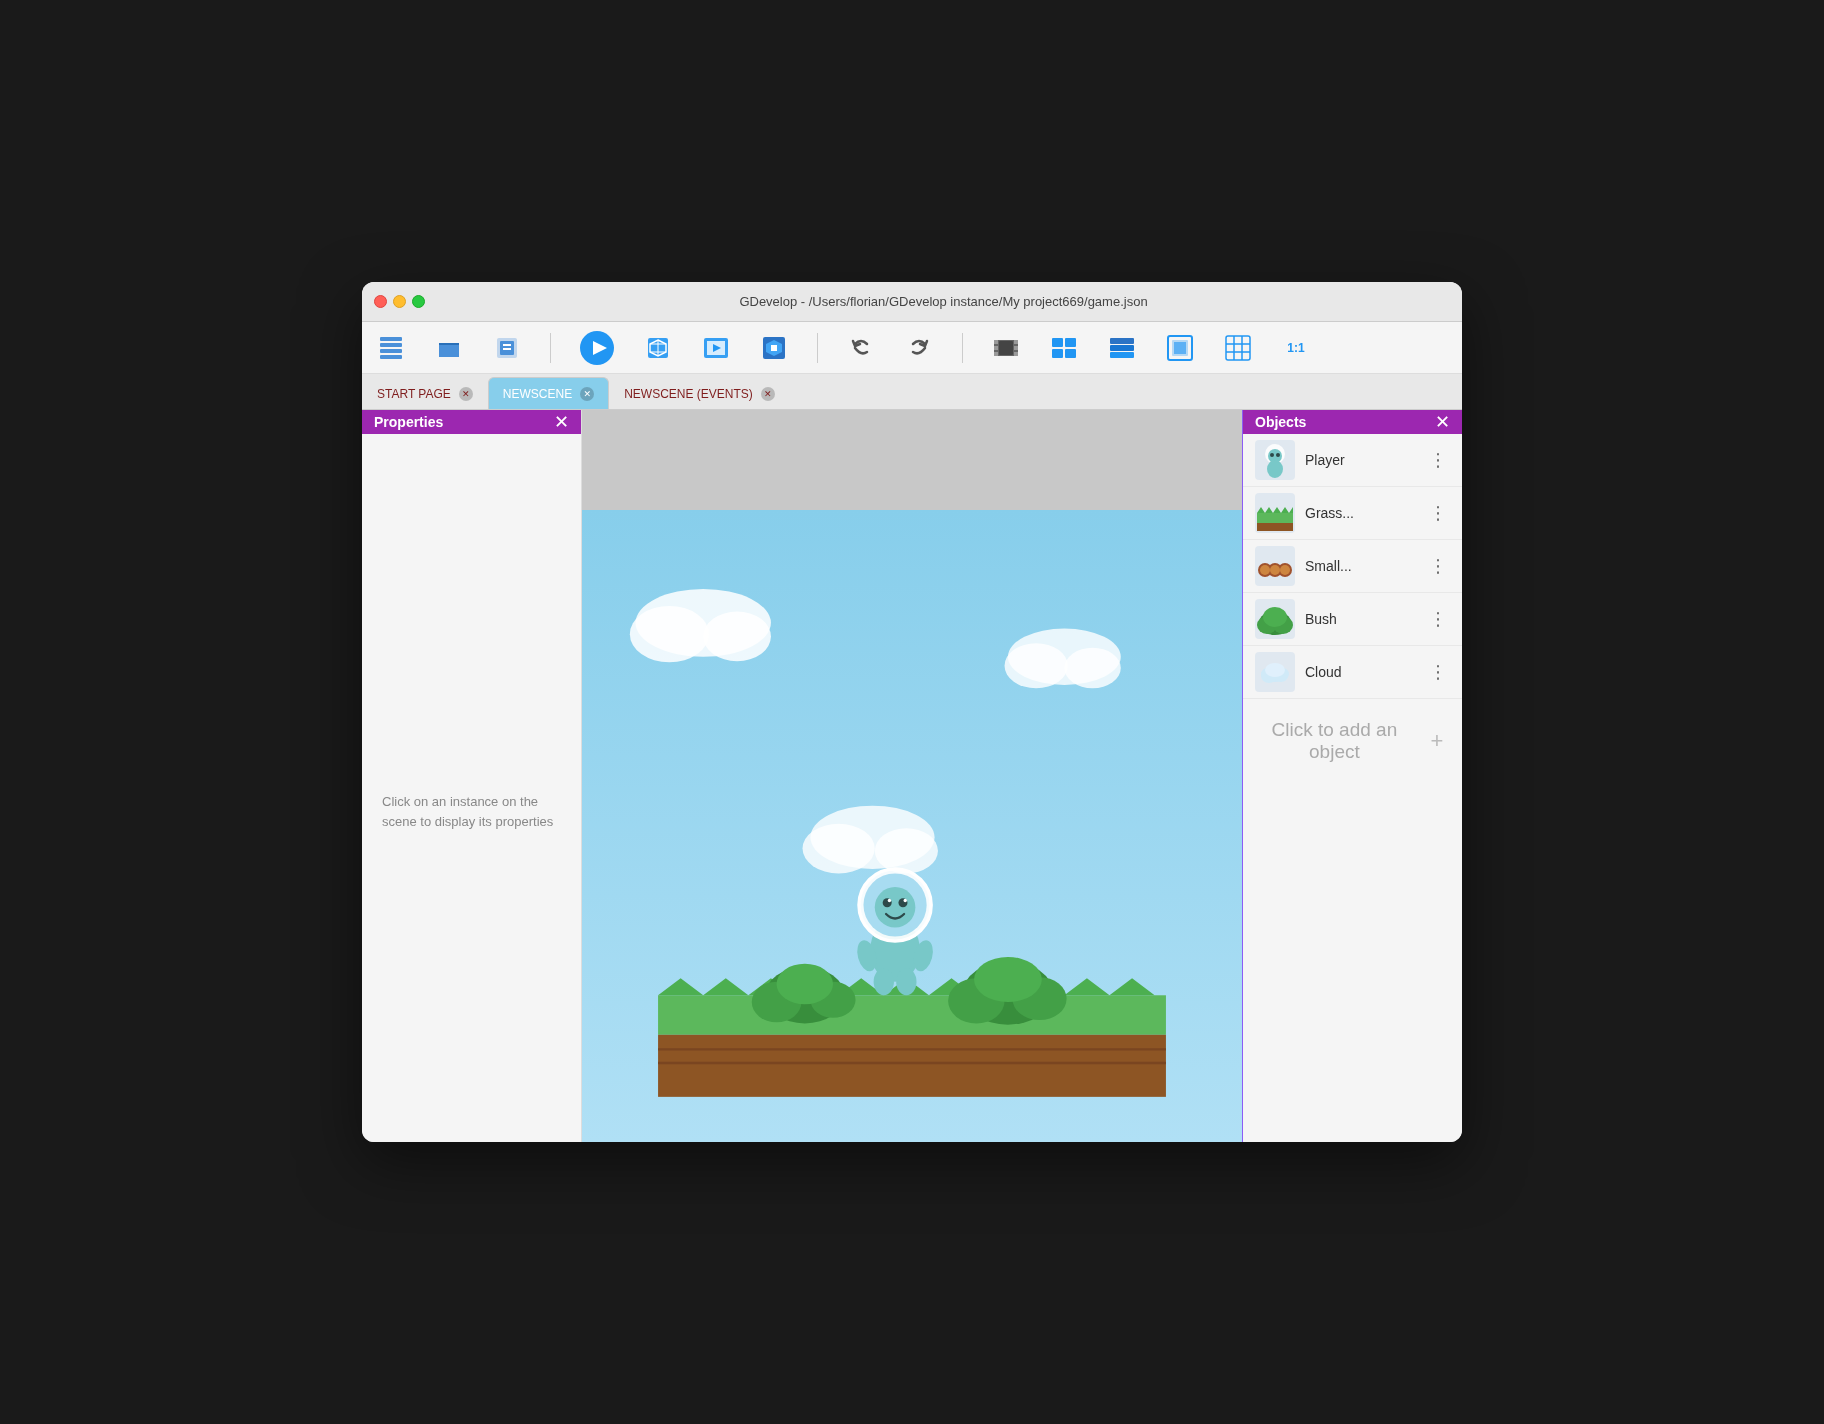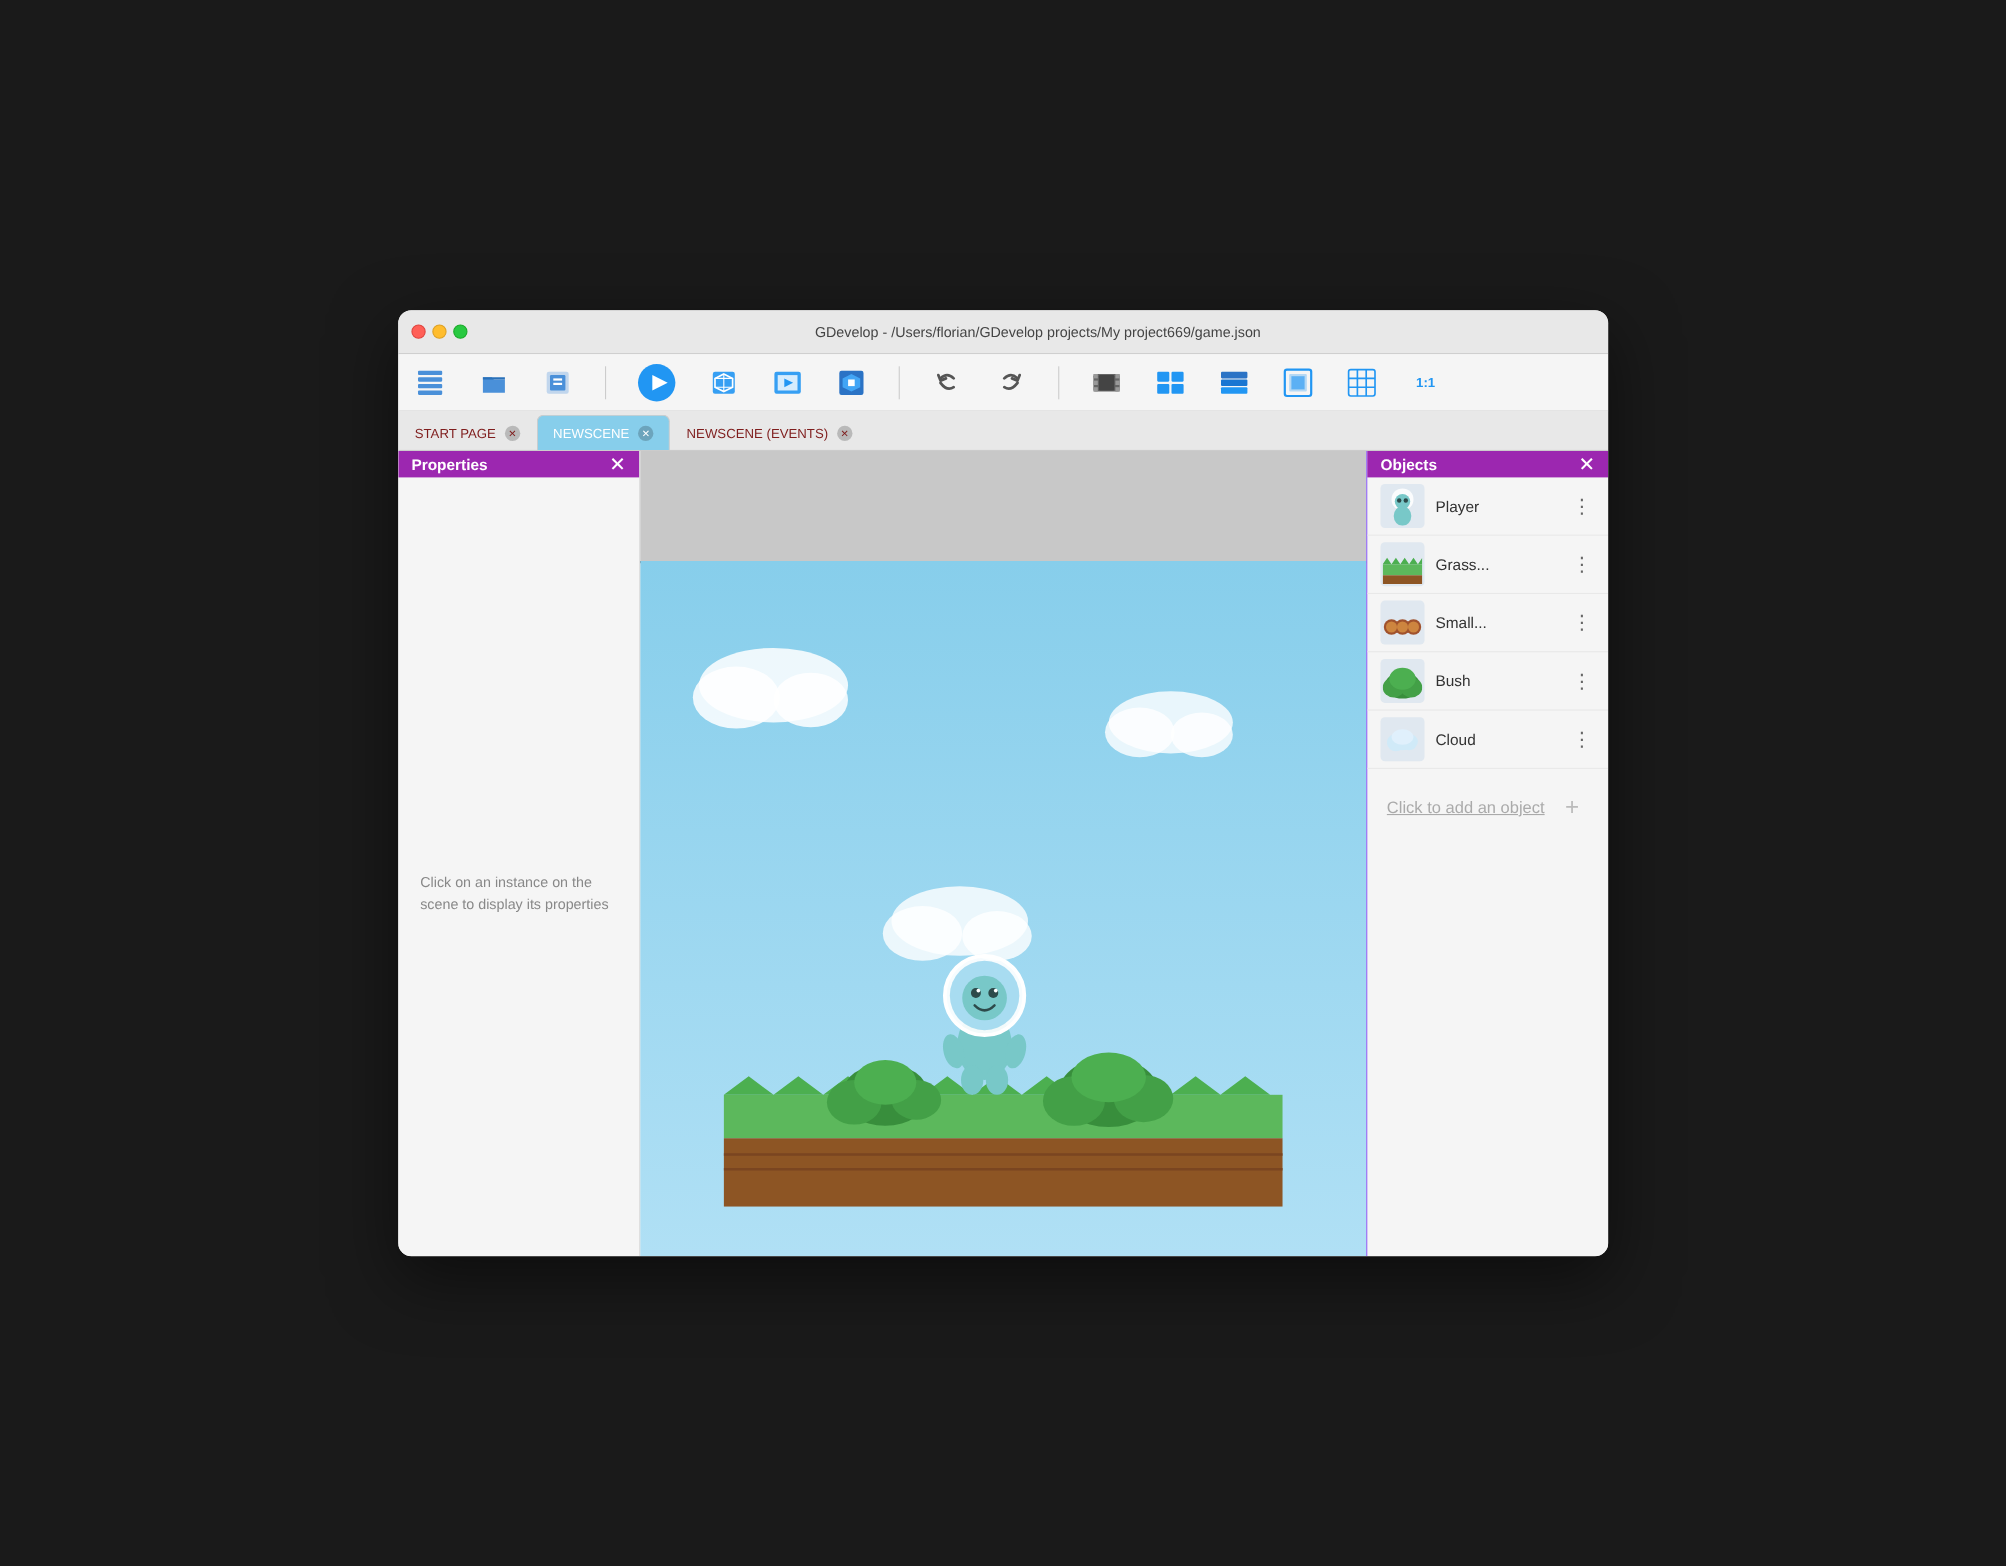--- a/index.html
+++ b/index.html
@@ -249,24 +249,23 @@
     }
     .add-object-area {
       padding: 20px 12px;
       display: flex;
       align-items: center;
       justify-content: center;
       gap: 10px;
       cursor: pointer;
     }
     .add-object-text {
-      font-size: 15px;
+      font-size: 19px;
       color: #aaa;
       text-align: center;
-      text-decoration: underline;
     }
     .add-object-btn {
       width: 30px;
       height: 30px;
       border: none;
       background: transparent;
       cursor: pointer;
       font-size: 22px;
       color: #bbb;
       display: flex;
@@ -285,21 +284,21 @@
 <body>
 
 <div class="window">
 
   <div class="titlebar">
     <div class="traffic-lights">
       <div class="traffic-light tl-red"></div>
       <div class="traffic-light tl-yellow"></div>
       <div class="traffic-light tl-green"></div>
     </div>
-    <span class="titlebar-title">GDevelop - /Users/florian/GDevelop projects/My project669/game.json</span>
+    <span class="titlebar-title">GDevelop - /Users/florian/GDevelop instance/My project669/game.json</span>
   </div>
 
   <div class="toolbar">
 
     <button class="toolbar-btn" title="Project">
       <svg width="26" height="26" viewBox="0 0 26 26">
           <rect x="2" y="2" width="22" height="4" rx="1" fill="#4a90d9"></rect>
           <rect x="2" y="8" width="22" height="4" rx="1" fill="#4a90d9"></rect>
           <rect x="2" y="14" width="22" height="4" rx="1" fill="#4a90d9"></rect>
           <rect x="2" y="20" width="22" height="4" rx="1" fill="#4a90d9"></rect>

